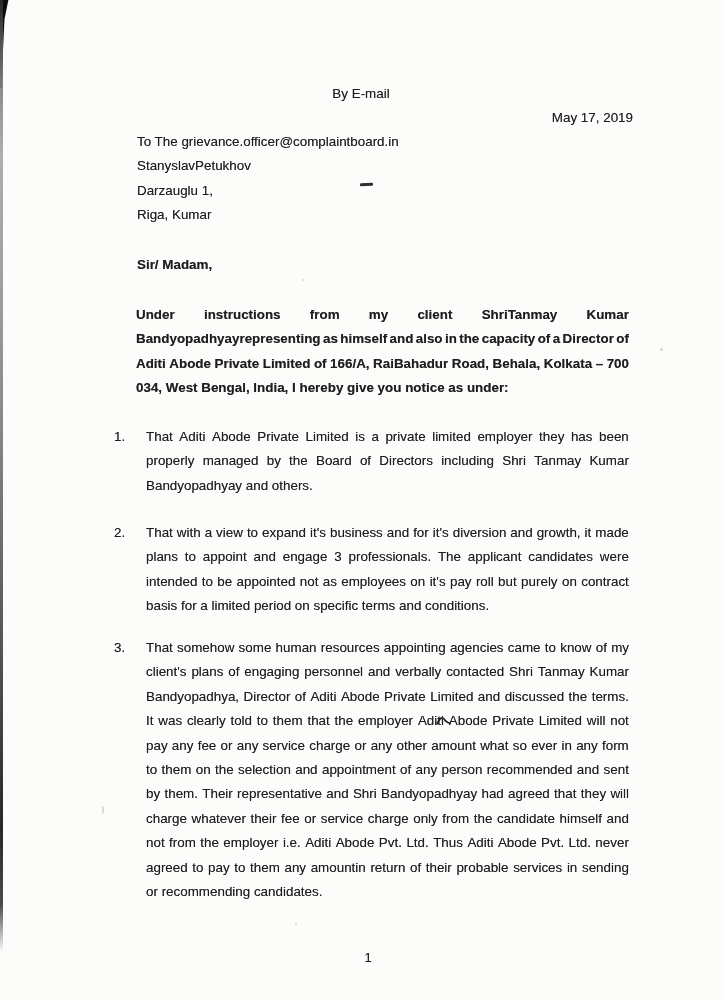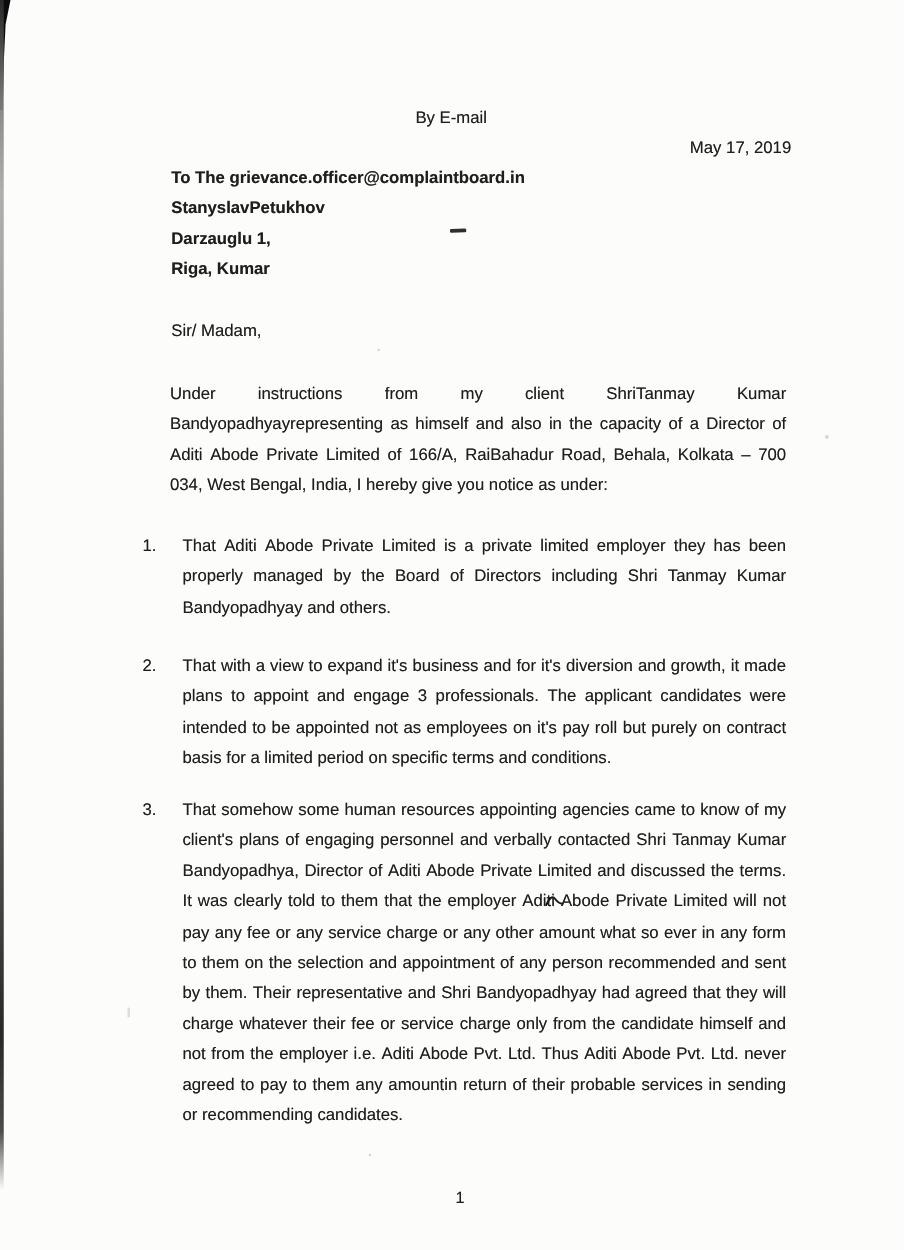--- a/index.html
+++ b/index.html
@@ -38,24 +38,24 @@
   .speck { position: absolute; background: #b9b9b6; border-radius: 50%; opacity: 0.6; }
   .speck.s1 { left: 660px; top: 348px; width: 3px; height: 3px; }
   .speck.s2 { left: 302px; top: 279px; width: 2px; height: 2px; }
   .speck.s3 { left: 295px; top: 923px; width: 2px; height: 2px; }
   .speck.s4 { left: 102px; top: 806px; width: 2px; height: 8px; border-radius: 2px; opacity: .45; }
 
   
   .byemail { left: 361px; top: 82px; transform: translateX(-50%); white-space: nowrap; }
   .date    { right: 90px; top: 106px; white-space: nowrap; }
   .address { left: 137px; top: 130px; }
-  .addr-line { white-space: nowrap; font-weight: bold; }
-  .salutation { left: 137px; top: 253px; white-space: nowrap; }
-
-  .para.intro { left: 136px; top: 303px; width: 493px; }
+  .addr-line { white-space: nowrap; }
+  .salutation { left: 137px; top: 253px; white-space: nowrap; font-weight: bold; }
+
+  .para.intro { left: 136px; top: 303px; width: 493px; font-weight: bold; }
 
   .item { left: 114px; right: 94px; }
   .item1 { top: 425px; }
   .item2 { top: 521px; }
   .item3 { top: 636px; }
   .num { position: absolute; left: 0; top: 0; width: 22px; }
   .lines { margin-left: 32px; }
 
   
   .jline { display: flex; justify-content: space-between; }

